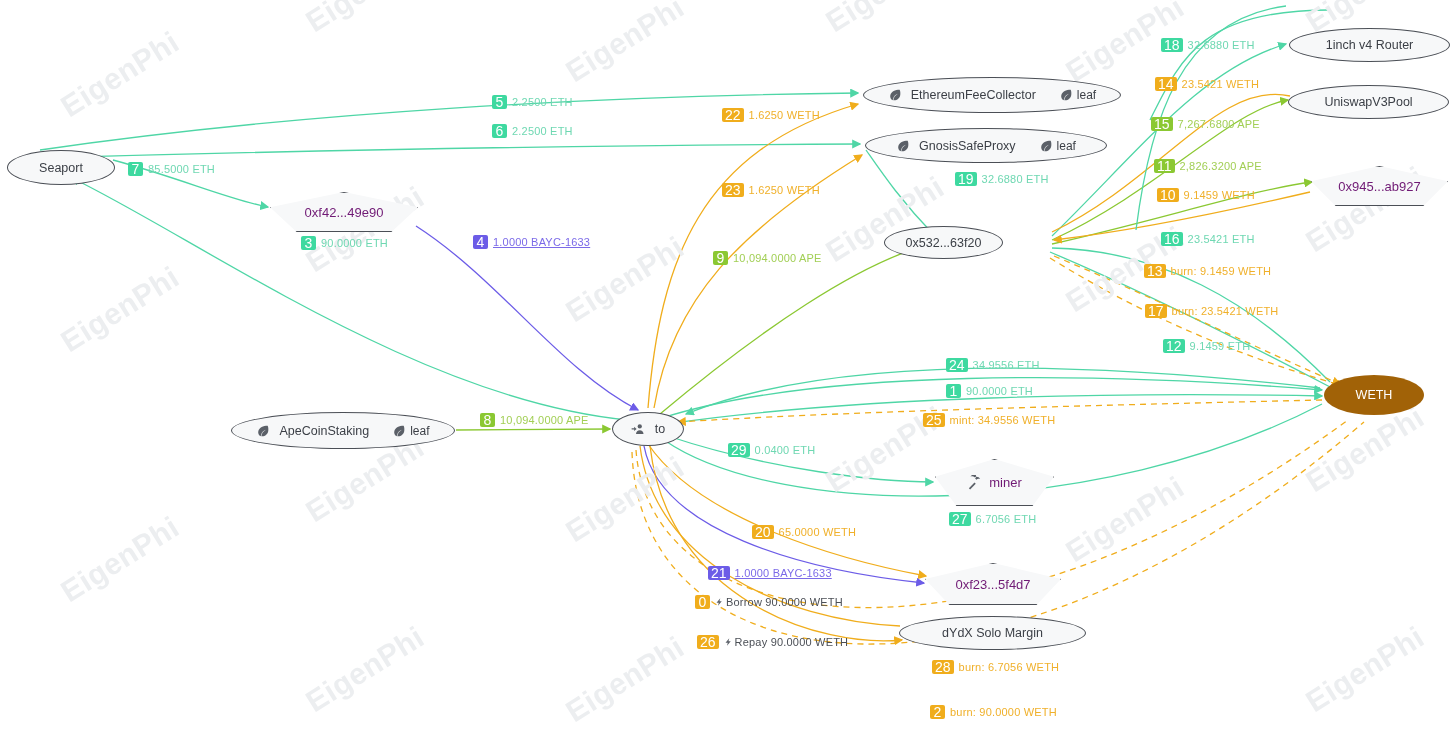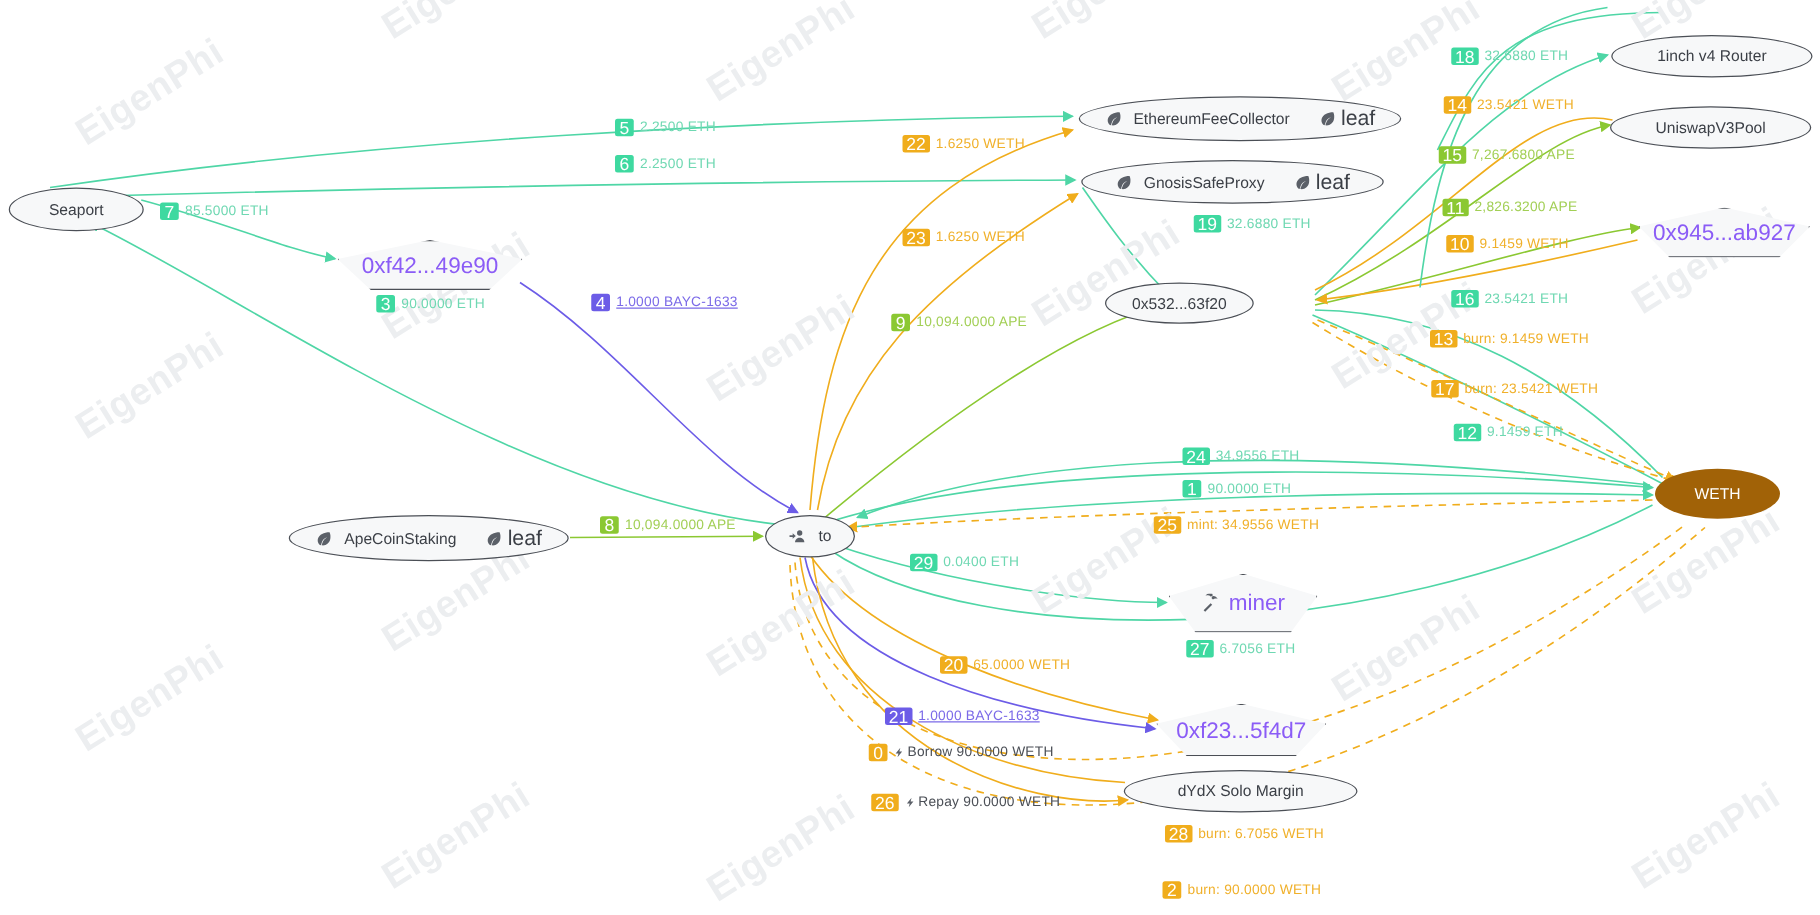--- a/index.html
+++ b/index.html
@@ -49,24 +49,24 @@
   .pent{
     background:#f7f8f9;
     border:1.6px solid #4b4f56;
     -webkit-clip-path:polygon(50% 0%,100% 38%,82% 100%,18% 100%,0% 38%);
     clip-path:polygon(50% 0%,100% 38%,82% 100%,18% 100%,0% 38%);
   }
   .pent-wrap{position:absolute;}
   .pent-wrap .inner{
     position:absolute;inset:0;
     display:flex;align-items:center;justify-content:center;gap:7px;
-    font-size:18px;color:#8b5cf6;white-space:nowrap;
+    font-size:13px;color:#701a75;white-space:nowrap;
   }
   .leaf-ico{display:inline-block;width:14px;height:14px;vertical-align:-2px;}
-  .leaf-txt{color:#3b3f46;font-size:17px;}
+  .leaf-txt{color:#3b3f46;font-size:12px;}
   .user-ico{display:inline-block;width:15px;height:15px;vertical-align:-3px;}
   .pick-ico{display:inline-block;width:15px;height:15px;vertical-align:-3px;}
   .bolt-ico{display:inline-block;width:9px;height:12px;vertical-align:-2px;margin-right:2px;}
 
   
   .elabel{
     position:absolute;
     display:flex;align-items:center;
     font-size:11px;
     white-space:nowrap;

